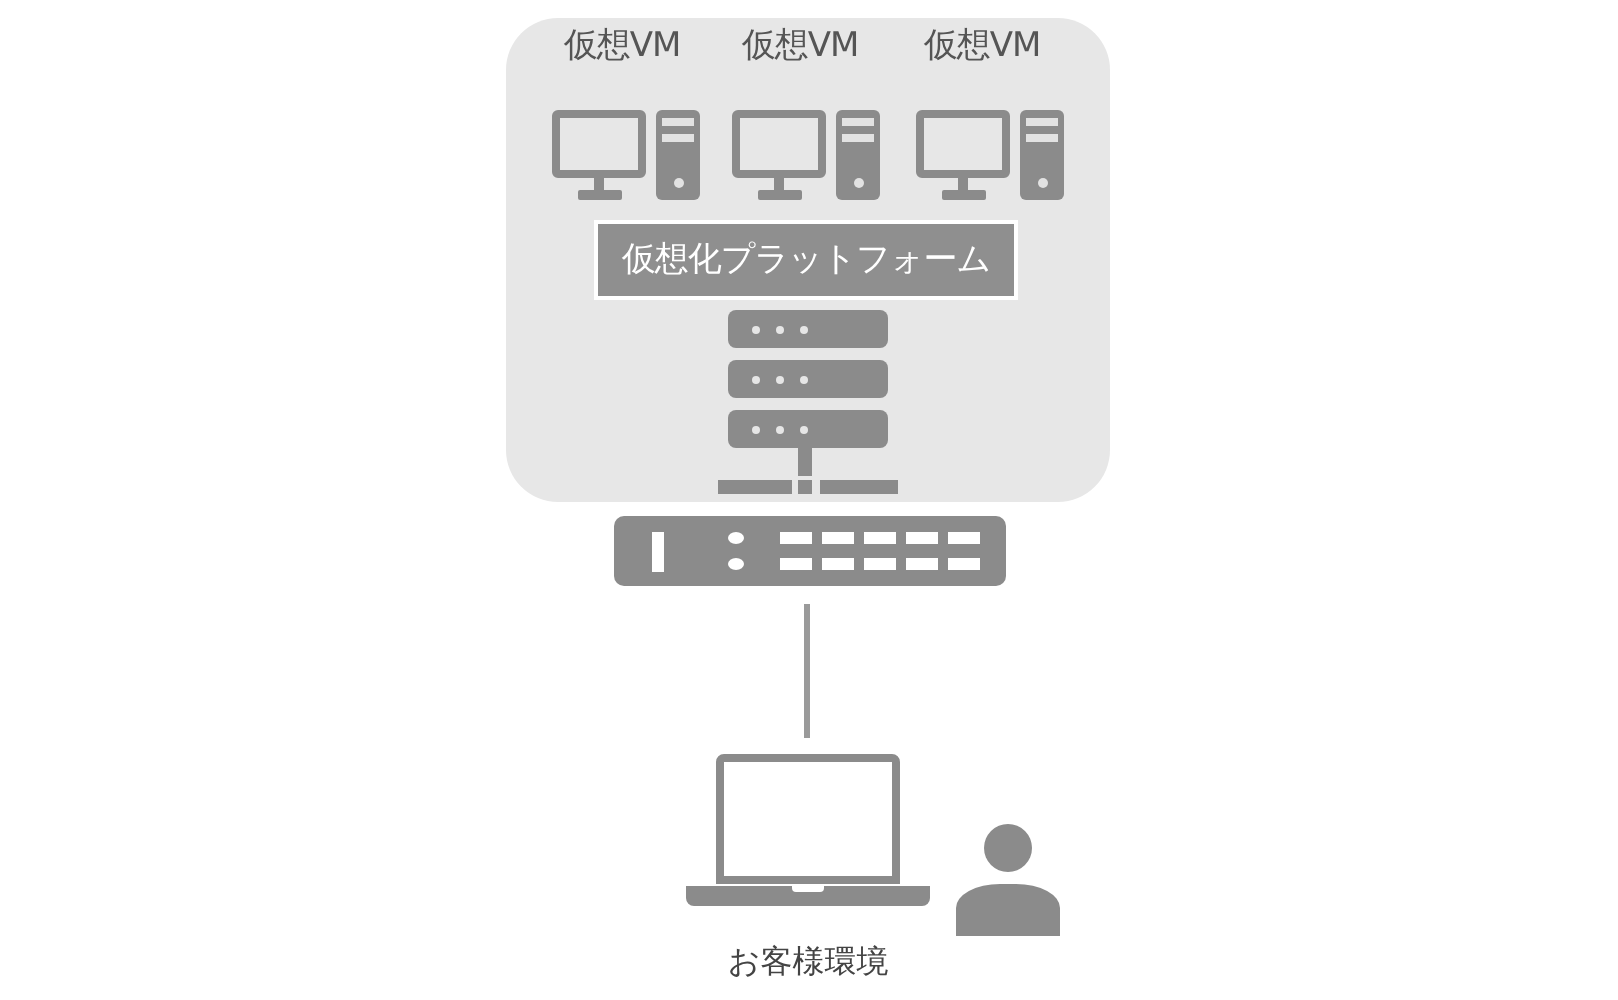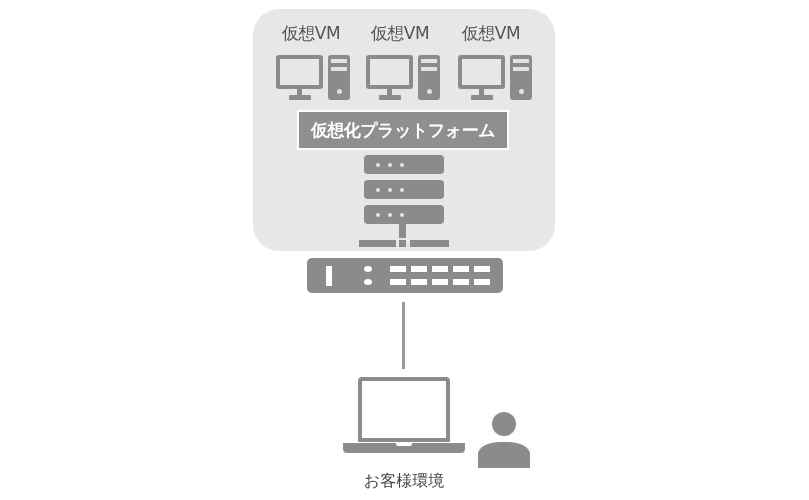--- a/index.html
+++ b/index.html
@@ -6,36 +6,36 @@
     body {
       width: 809px; height: 500px; background: #ffffff; position: relative; overflow: hidden;
       font-family: "DejaVu Sans", "Liberation Sans", sans-serif;
     }
     .abs { position: absolute; }
     .cloud {
       left: 253px; top: 9px; width: 302px; height: 242px;
       background: #e7e7e7; border-radius: 26px;
     }
     .vm-label {
-      top: 22px; width: 90px; text-align: center; font-size: 17px; color: #555555;
+      top: 12px; width: 90px; text-align: center; font-size: 17px; color: #555555;
       letter-spacing: -0.5px; line-height: 22px;
     }
     .monitor {
       width: 39px; height: 26px; border: 4px solid #8b8b8b; border-radius: 3px; background: #e7e7e7;
     }
     .neck { width: 5px; height: 7px; background: #8b8b8b; }
     .foot { width: 22px; height: 5px; background: #8b8b8b; border-radius: 1px; }
     .tower { width: 22px; height: 45px; background: #8b8b8b; border-radius: 3px; }
     .tower .slot { position: absolute; left: 3px; width: 16px; height: 4px; background: #e2e2e2; }
     .tower .dot { position: absolute; left: 9px; top: 34px; width: 5px; height: 5px; border-radius: 50%; background: #e2e2e2; }
 
     .platform {
       left: 297px; top: 110px; width: 208px; height: 36px;
       background: #8f8f8f; border: 2px solid #ffffff;
-      color: #ffffff; font-weight: bold; font-size: 17px; text-align: center; line-height: 36px;
+      color: #ffffff; font-weight: normal; font-size: 17px; text-align: center; line-height: 36px;
       letter-spacing: -0.5px;
     }
     .srv {
       left: 364px; width: 80px; height: 19px; background: #8b8b8b; border-radius: 4px;
     }
     .srv .d { position: absolute; top: 8px; width: 4px; height: 4px; border-radius: 50%; background: #e6e6e6; }
     .gray { background: #8b8b8b; }
     .switch {
       left: 307px; top: 258px; width: 196px; height: 35px; background: #8b8b8b; border-radius: 5px;
     }

